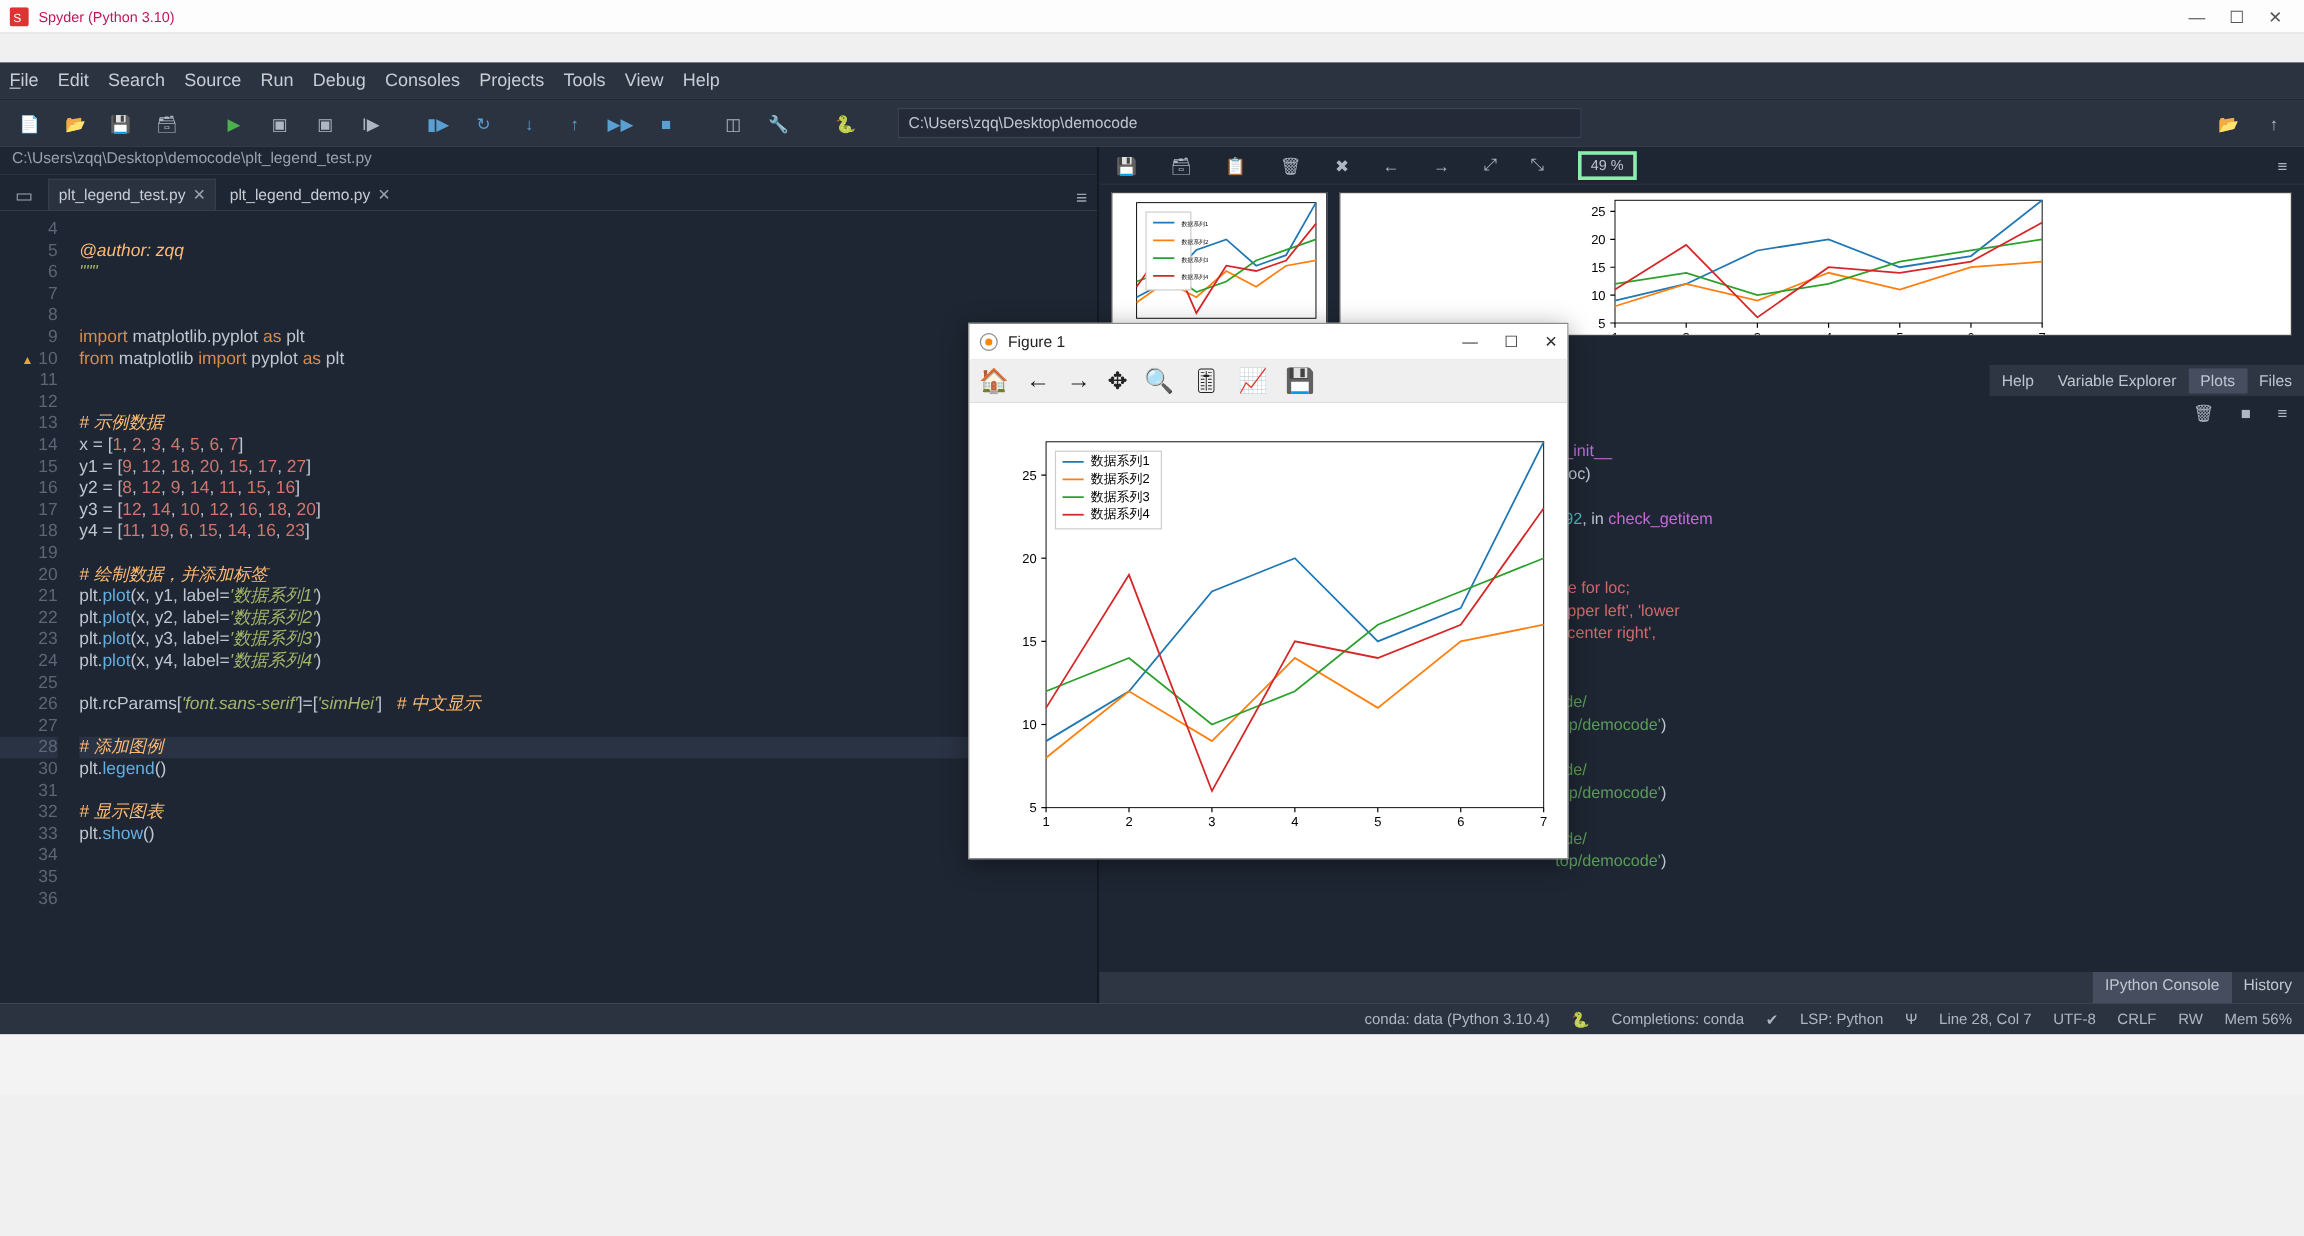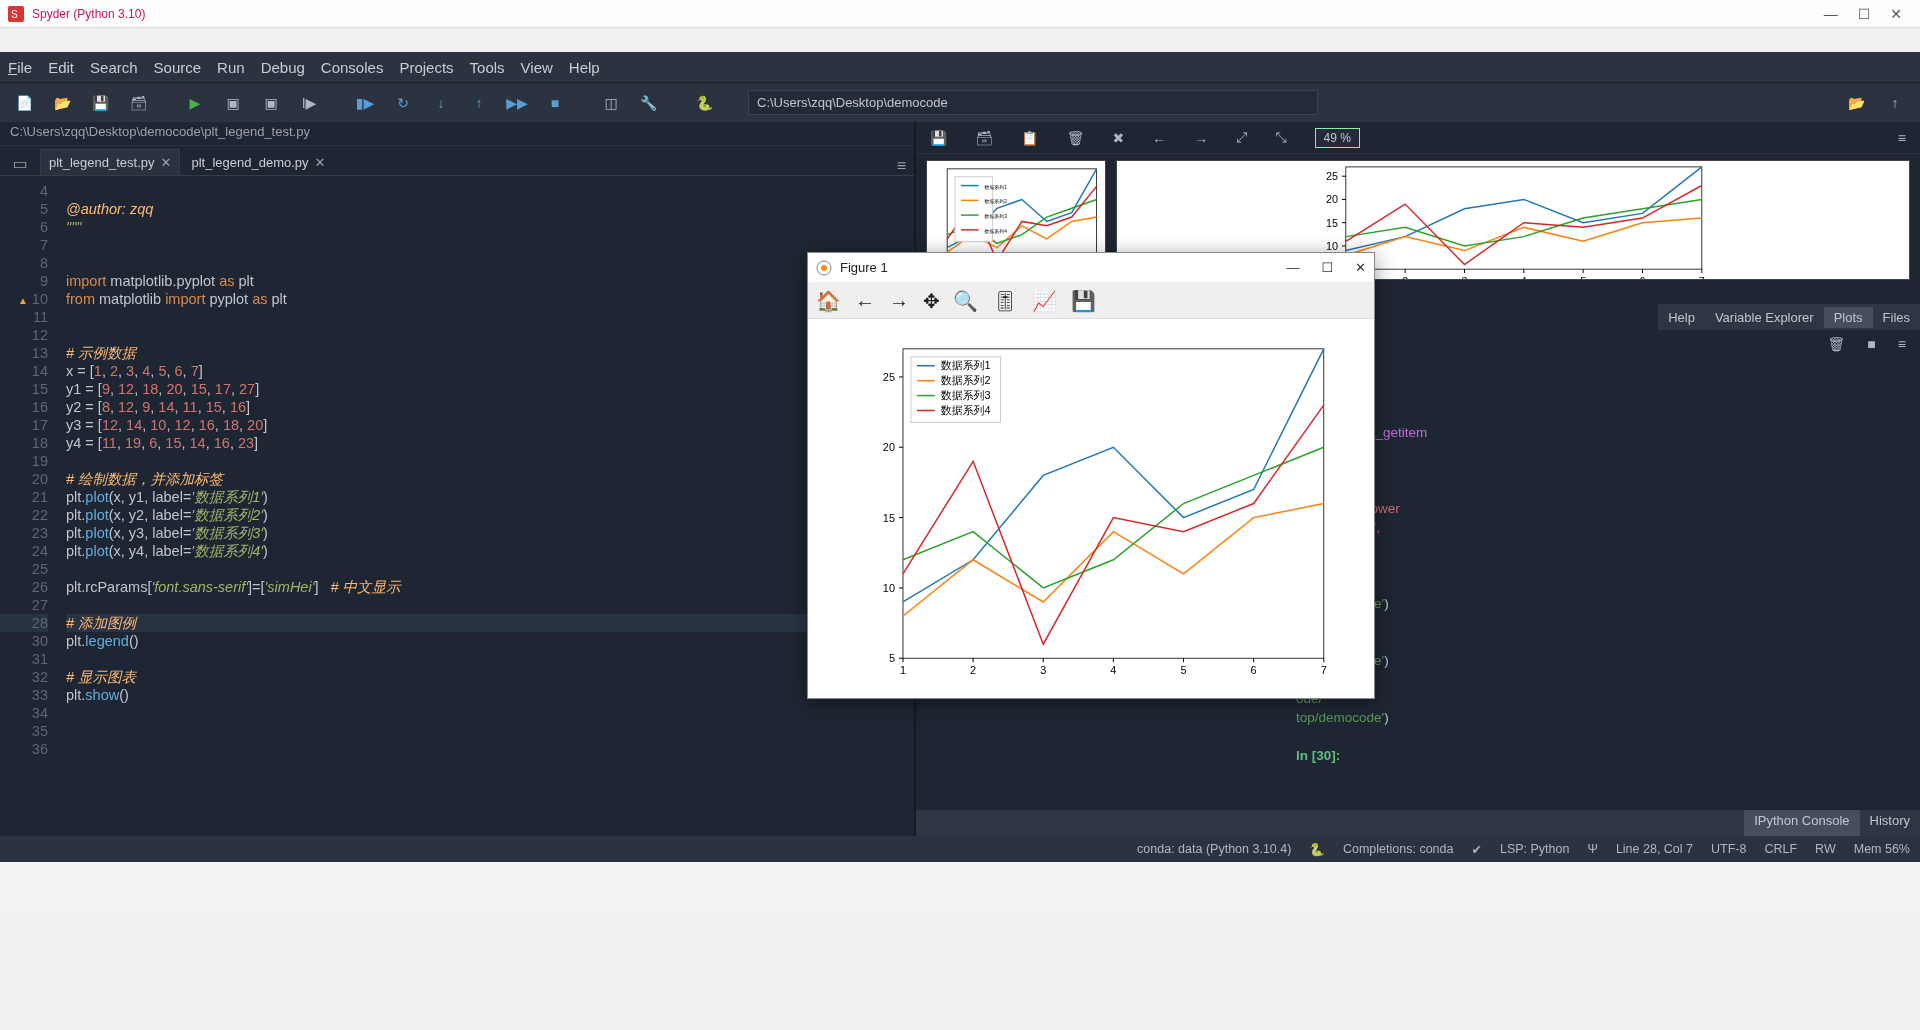--- a/index.html
+++ b/index.html
@@ -40,21 +40,21 @@
 .c-com { color:#fdba74; font-style:italic;}
 .c-str { color:#a4b36a; font-style:italic;}
 .c-kw  { color:#d98b4a;}
 .c-fn  { color:#62aee0;}
 .c-num { color:#d1756e;}
 .c-hl-line { background:#2a3344; display:inline-block; width:100%;}
 
 .right-pane { flex:1; display:flex; flex-direction:column; background:#1e2633;}
 .plots-tb { height:32px; display:flex; align-items:center; gap:28px; padding:0 14px; border-bottom:1px solid #2a3240;}
 .plots-tb .pbtn { color:#aeb6c4; font-size:14px; cursor:pointer;}
-.zoom-box { background:#242a38; color:#c0c6d0; padding:2px 8px; font-size:12px; border:1px solid #86efac;}
+.zoom-box { background:#242a38; color:#c0c6d0; padding:2px 8px; font-size:12px; border:3px solid #86efac;}
 
 .thumbs-row { height:150px; display:flex; gap:10px; padding:6px 10px; overflow:hidden;}
 .thumb { background:#fff; border:1px solid #444; }
 .thumb.small { width:180px; height:120px;}
 .thumb.big { flex:1; height:120px;}
 
 .pane-tabs { height:26px; background:#2e3644; display:flex; align-items:center; margin-left:auto; width:fit-content; }
 .pane-tabs .ptab { padding:3px 10px; color:#c0c6d0; font-size:13px;}
 .pane-tabs .ptab.active { background:#454d5e;}
 
@@ -71,21 +71,21 @@
 .console-tabs { height:26px; background:#2e3644; display:flex; justify-content:flex-end;}
 .console-tabs .ptab { padding:3px 10px; color:#c0c6d0; font-size:13px;}
 .console-tabs .ptab.active { background:#454d5e;}
 
 .status-bar { height:26px; background:#2b3240; color:#aeb6c4; font-size:12.5px; display:flex; align-items:center; padding:0 10px; gap:18px;}
 .status-bar .spacer { flex:1;}
 
 .taskbar { height:50px; background:#f3f3f3;}
 
 
-.figure-win { position:absolute; left:807px; top:252px; width:568px; height:447px; background:#fff; box-shadow:0 4px 20px rgba(0,0,0,0.4); border:1px solid #888;}
+.figure-win { position:absolute; left:807px; top:269px; width:500px; height:447px; background:#fff; box-shadow:0 4px 20px rgba(0,0,0,0.4); border:1px solid #888;}
 .figure-title { height:30px; display:flex; align-items:center; padding:0 8px; background:#fff; border-bottom:1px solid #eee;}
 .figure-title .ficon { width:16px; height:16px; margin-right:8px;}
 .figure-title .ftxt { flex:1; font-size:13px; color:#222;}
 .figure-title .fctrl { display:flex; gap:22px; color:#333; font-size:13px;}
 .figure-nav { height:36px; background:#efefef; display:flex; align-items:center; padding:0 8px; gap:14px; border-bottom:1px solid #ddd;}
 .figure-nav .nbtn { font-size:20px; color:#222; cursor:pointer;}
 .figure-plot { position:relative; width:100%; height: calc(100% - 66px); background:#fff;}
 .figure-plot svg { width:100%; height:100%;}
 
 .mini-svg { width:100%; height:100%;}
@@ -298,21 +298,20 @@
         <div style="text-align: left;">&nbsp;</div>
         <div style="text-align: left;"><span class="con-path">ode/</span></div>
         <div style="text-align: left;"><span class="con-path">top/democode'</span><span>)</span></div>
         <div style="text-align: left;">&nbsp;</div>
         <div style="text-align: left;"><span class="con-path">ode/</span></div>
         <div style="text-align: left;"><span class="con-path">top/democode'</span><span>)</span></div>
         <div style="text-align: left;">&nbsp;</div>
         <div style="text-align: left;"><span class="con-path">ode/</span></div>
         <div style="text-align: left;"><span class="con-path">top/democode'</span><span>)</span></div>
         <div style="text-align: left;">&nbsp;</div>
-        <div style="text-align: left;"><span class="con-green">In [</span><span class="con-green">30</span><span class="con-green">]:</span></div>
       </div>
     <div class="console-tabs" id="console-tabs">
         <span class="ptab active">IPython Console</span>
         <span class="ptab">History</span>
       </div>
   </div>
 </div>
 
 <div class="status-bar">
   <span class="spacer"></span>

